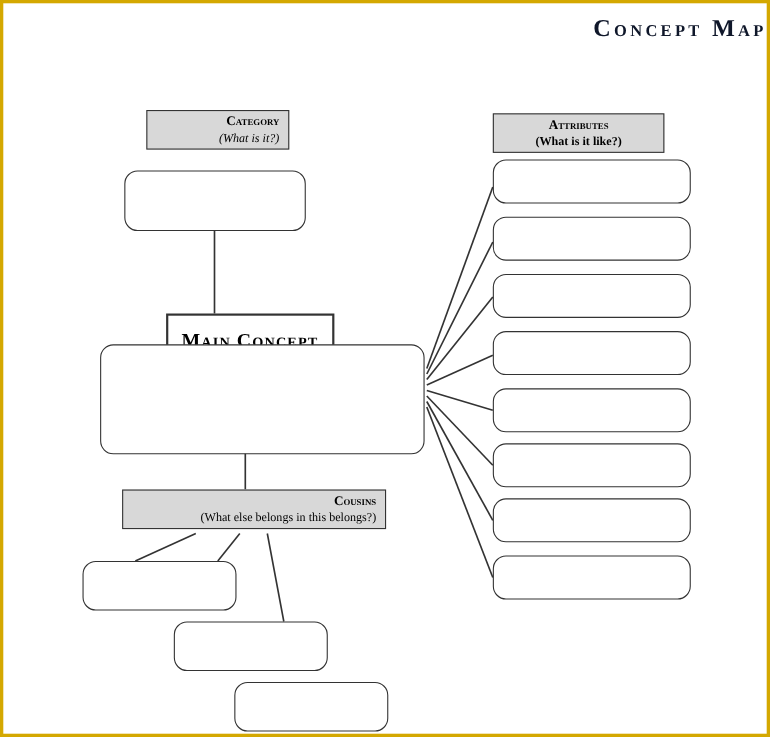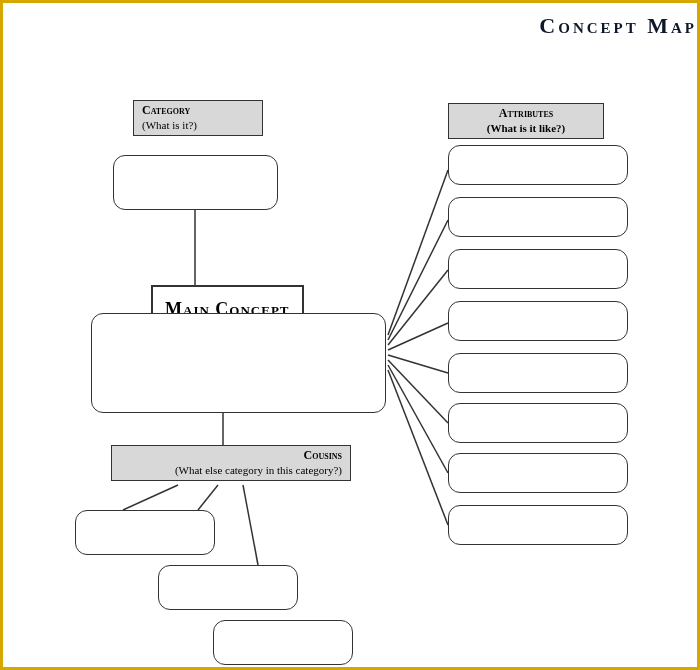--- a/index.html
+++ b/index.html
@@ -43,21 +43,21 @@
       background: #fff;
     }
 
     .label-box {
       position: absolute;
       border: 1.5px solid #333;
       background: #d8d8d8;
       padding: 2px 8px;
       font-size: 12px;
       font-weight: bold;
-      text-align: left;
+      text-align: right;
       font-variant: small-caps;
     }
 
     .main-concept-label {
       position: absolute;
       border: 2.5px solid #333;
       background: #fff;
       padding: 12px 12px;
       font-size: 18px;
       font-weight: bold;
@@ -90,21 +90,21 @@
 
     <line x1="175" y1="440" x2="120" y2="465" stroke="#333" stroke-width="1.5"></line>
 
     <line x1="215" y1="440" x2="195" y2="465" stroke="#333" stroke-width="1.5"></line>
 
     <line x1="240" y1="440" x2="255" y2="520" stroke="#333" stroke-width="1.5"></line>
   </svg>
 
   <div class="label-box" style="left:130px; top:55px; width:130px;">
     <span>Category</span><br>
-    <span style="font-variant:normal; font-weight:normal; font-size:11px;">(What is it?)</span>
+    <span style="font-variant:normal; font-weight:normal; font-size:11px;font-style:italic;">(What is it?)</span>
   </div>
 
   <div class="box" style="left:110px; top:110px; width:165px; height:55px;"></div>
 
   <div class="main-concept-label" style="left:148px; top:240px;">
     <span>Main Concept</span>
   </div>
 
   <div class="box" style="left:88px; top:268px; width:295px; height:100px;"></div>
 
@@ -117,20 +117,20 @@
   <div class="box" style="left:445px; top:152px; width:180px; height:40px;"></div>
   <div class="box" style="left:445px; top:204px; width:180px; height:40px;"></div>
   <div class="box" style="left:445px; top:256px; width:180px; height:40px;"></div>
   <div class="box" style="left:445px; top:308px; width:180px; height:40px;"></div>
   <div class="box" style="left:445px; top:358px; width:180px; height:40px;"></div>
   <div class="box" style="left:445px; top:408px; width:180px; height:40px;"></div>
   <div class="box" style="left:445px; top:460px; width:180px; height:40px;"></div>
 
   <div class="label-box" style="left:108px; top:400px; width:240px; text-align:right;">
     <span>Cousins</span><br>
-    <span style="font-variant:normal; font-weight:normal; font-size:11px;">(What else category in this category?)</span>
+    <span style="font-variant:normal; font-weight:normal; font-size:11px;">(What else belongs in this belongs?)</span>
   </div>
 
   <div class="box" style="left:72px; top:465px; width:140px; height:45px;"></div>
   <div class="box" style="left:155px; top:520px; width:140px; height:45px;"></div>
   <div class="box" style="left:210px; top:575px; width:140px; height:45px;"></div>
 
 </div>
 
 </body></html>

